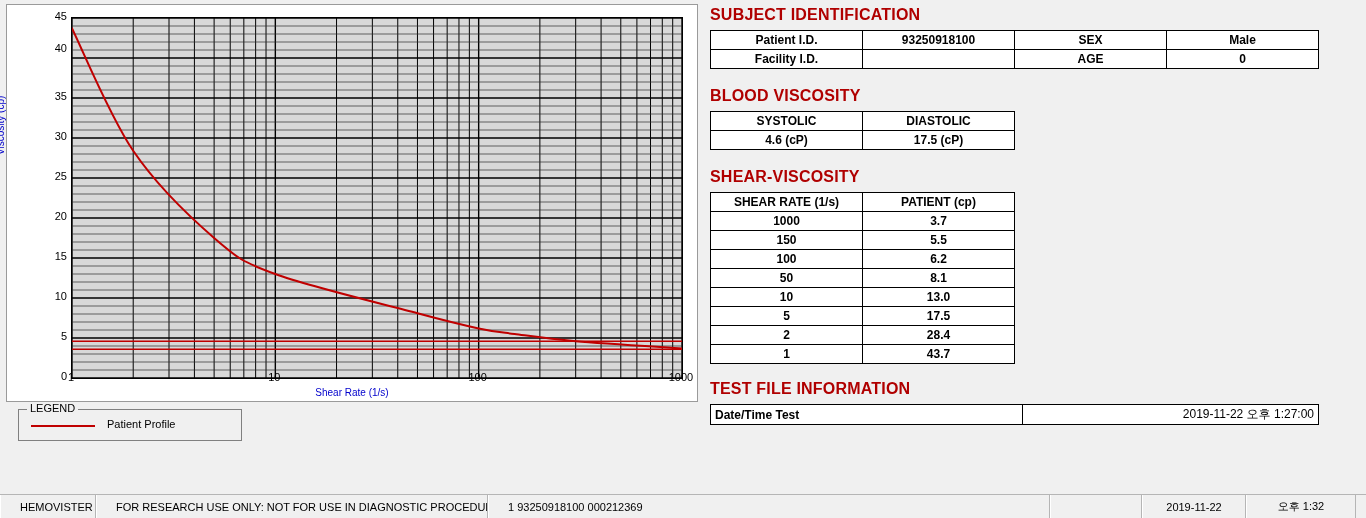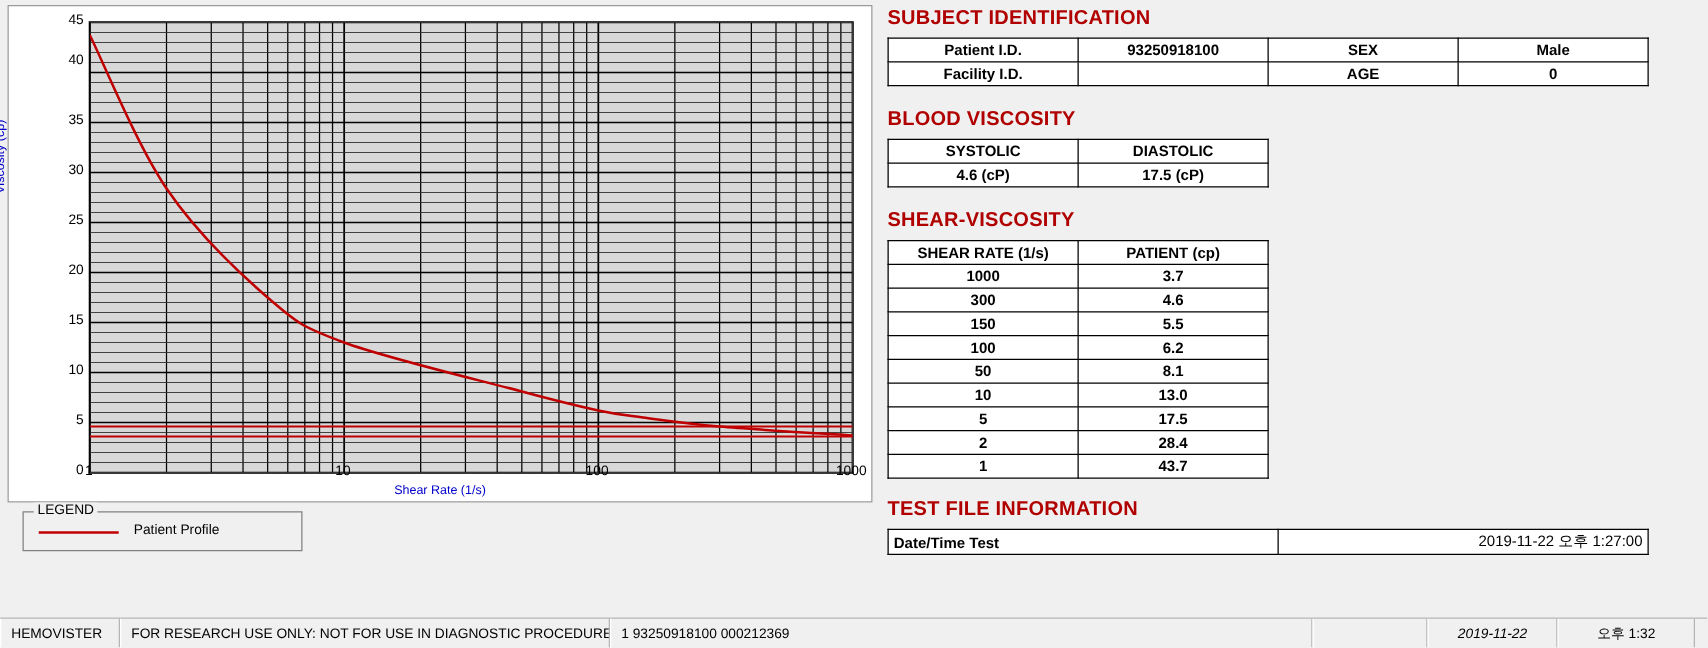--- a/index.html
+++ b/index.html
@@ -153,30 +153,30 @@
     border-top: 1px solid #b5b5b5;
     display: flex;
     align-items: stretch;
     font-size: 11px;
   }
   .sb {
     border-right: 1px solid #b5b5b5;
     border-left: 1px solid #ffffff;
     display: flex;
     align-items: center;
-    padding: 0 8px;
+    padding: 0 19px;
     color: #000;
     white-space: nowrap;
     overflow: hidden;
   }
   #sb-app { width: 96px; }
   #sb-notice { width: 392px; }
   #sb-file { width: 562px; }
   #sb-blank { width: 92px; }
-  #sb-date { width: 104px; justify-content: center; font-style: italic; }
+  #sb-date { width: 104px; justify-content: center; }
   #sb-time { width: 110px; justify-content: center; }
 </style>
 </head>
 <body>
 
 <div id="app">
 
   <div id="chart-panel">
     <div id="plot-area">
       <svg id="plot-svg" width="610" height="360" viewBox="0 0 610 360" style="position:absolute;left:0;top:0;">
@@ -340,24 +340,20 @@
             <td class="hdr">SHEAR RATE (1/s)</td>
             <td class="hdr">PATIENT (cp)</td>
           </tr>
         </thead>
         <tbody id="sv-body">
             <tr>
               <td class="">1000</td>
               <td class="val">3.7</td>
             </tr>
             <tr>
-              <td class="hl-b">300</td>
-              <td class="hl-b">4.6</td>
-            </tr>
-            <tr>
               <td class="">150</td>
               <td class="val">5.5</td>
             </tr>
             <tr>
               <td class="">100</td>
               <td class="val">6.2</td>
             </tr>
             <tr>
               <td class="">50</td>
               <td class="val">8.1</td>

